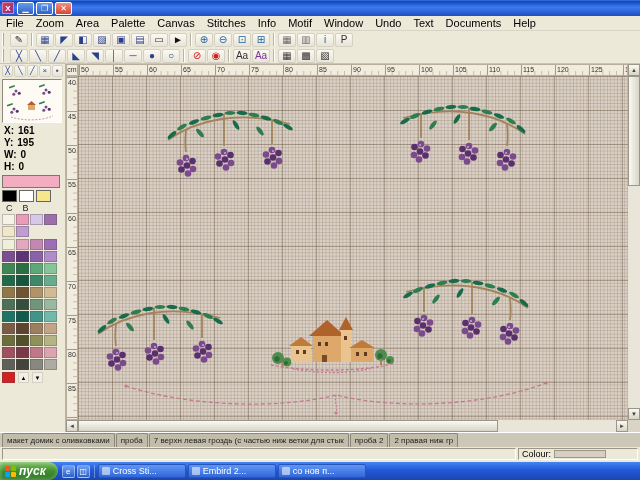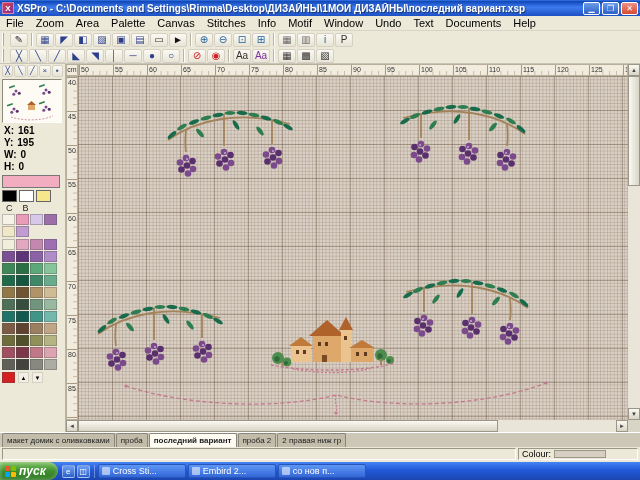--- a/index.html
+++ b/index.html
@@ -107,21 +107,20 @@
     background:linear-gradient(180deg,#2EA3E8,#1577C8);border-left:1px solid rgba(255,255,255,.5);flex:0 0 auto;}
   .tray-dot{width:9px;height:9px;border-radius:50%;display:inline-block;}
   .td1{background:#E04040;} .td2{background:#7BC24E;} .td3{background:#E8D040;border-radius:2px;}
   .clock{font-size:10px;}
 </style>
 </head>
 <body>
 
 <div class="titlebar">
   <span class="app-icon">X</span>
-  <span class="title-text">XSPro - C:\Documents and Settings\Rimma\Desktop\ДИЗАЙНЫ\1МОИ ДИЗАЙНЫ\последний вариант.xsp</span>
   <span class="win-btns">
     <span class="win-btn">▁</span>
     <span class="win-btn">❐</span>
     <span class="win-btn close">✕</span>
   </span>
 </div>
 
 <div class="menubar" id="menubar">
     <span class="menu-item">File</span>
     <span class="menu-item">Zoom</span>
@@ -563,21 +562,21 @@
     <span class="sarrow" style="left:0;top:0;">◄</span>
     <span class="hthumb"></span>
     <span class="sarrow" style="left:550px;top:0;">►</span>
   </div>
   <div class="scorner"></div>
 </div>
 
 <div class="tabbar" id="tabbar">
     <span class="tab">макет домик с оливковками</span>
     <span class="tab">проба</span>
-    <span class="tab active">последний вариант</span>
+    <span class="tab">7 верхн левая гроздь (с частью ниж ветки для стык</span>
     <span class="tab">проба 2</span>
     <span class="tab">2 правая ниж гр</span>
   </div>
 
 <div class="statusbar">
   <span class="status-cell status-left"></span>
   <span class="status-cell status-right">
     <span>Colour:</span>
     <span class="colour-well"></span>
   </span>

